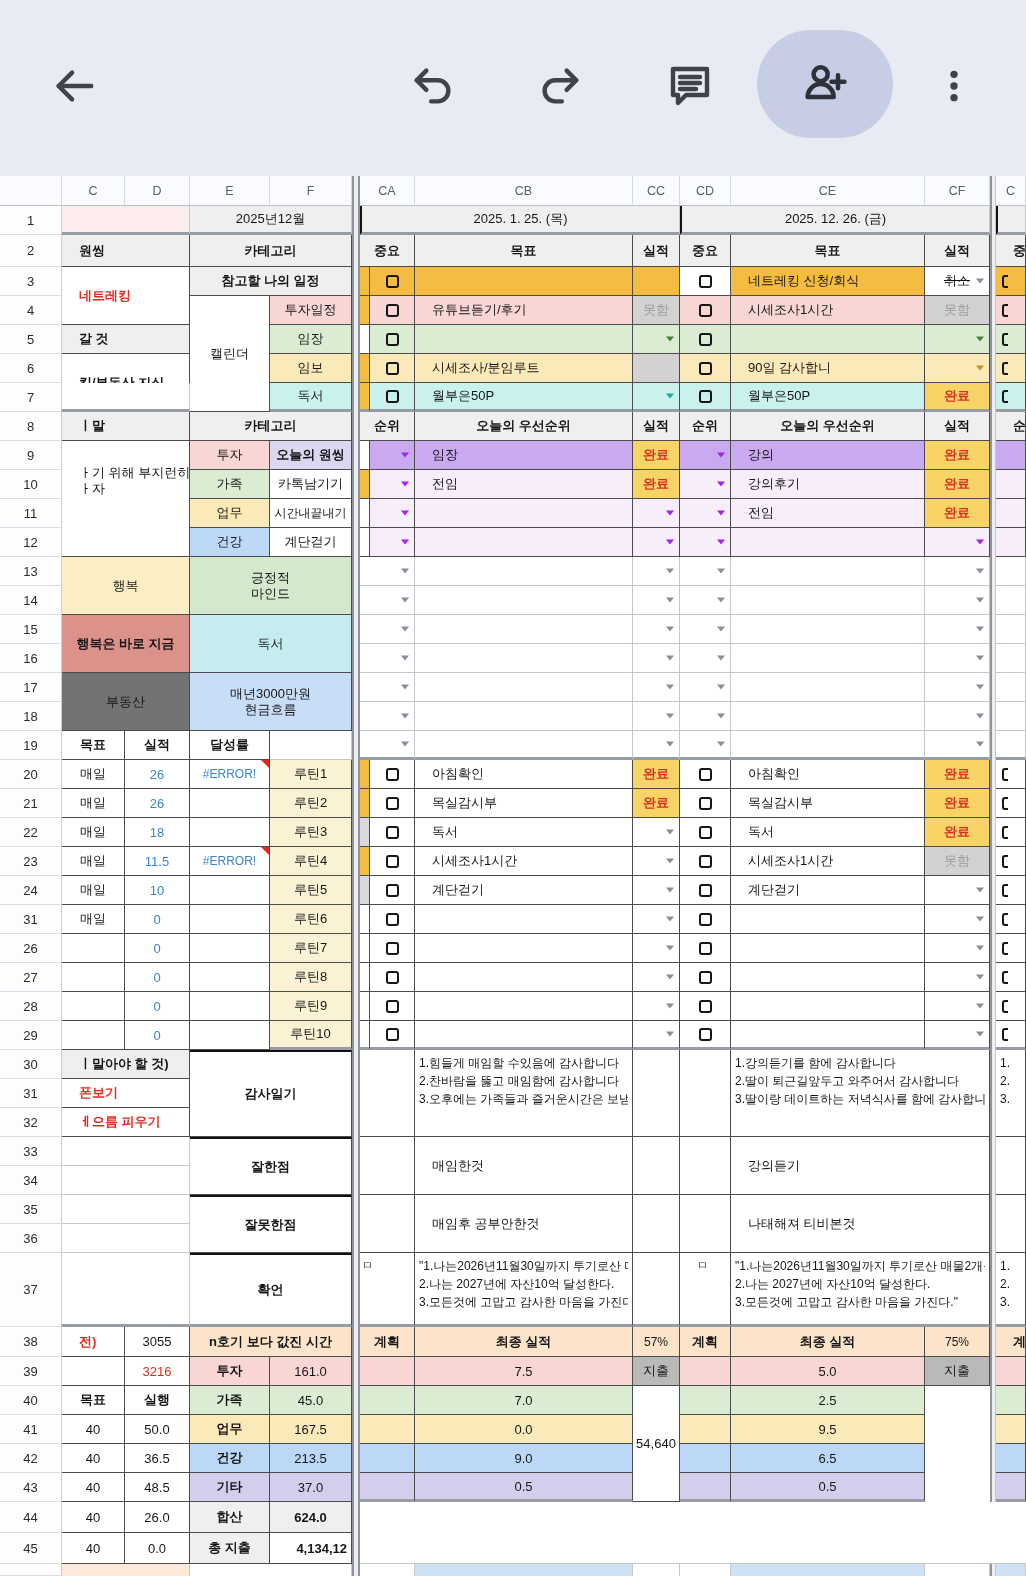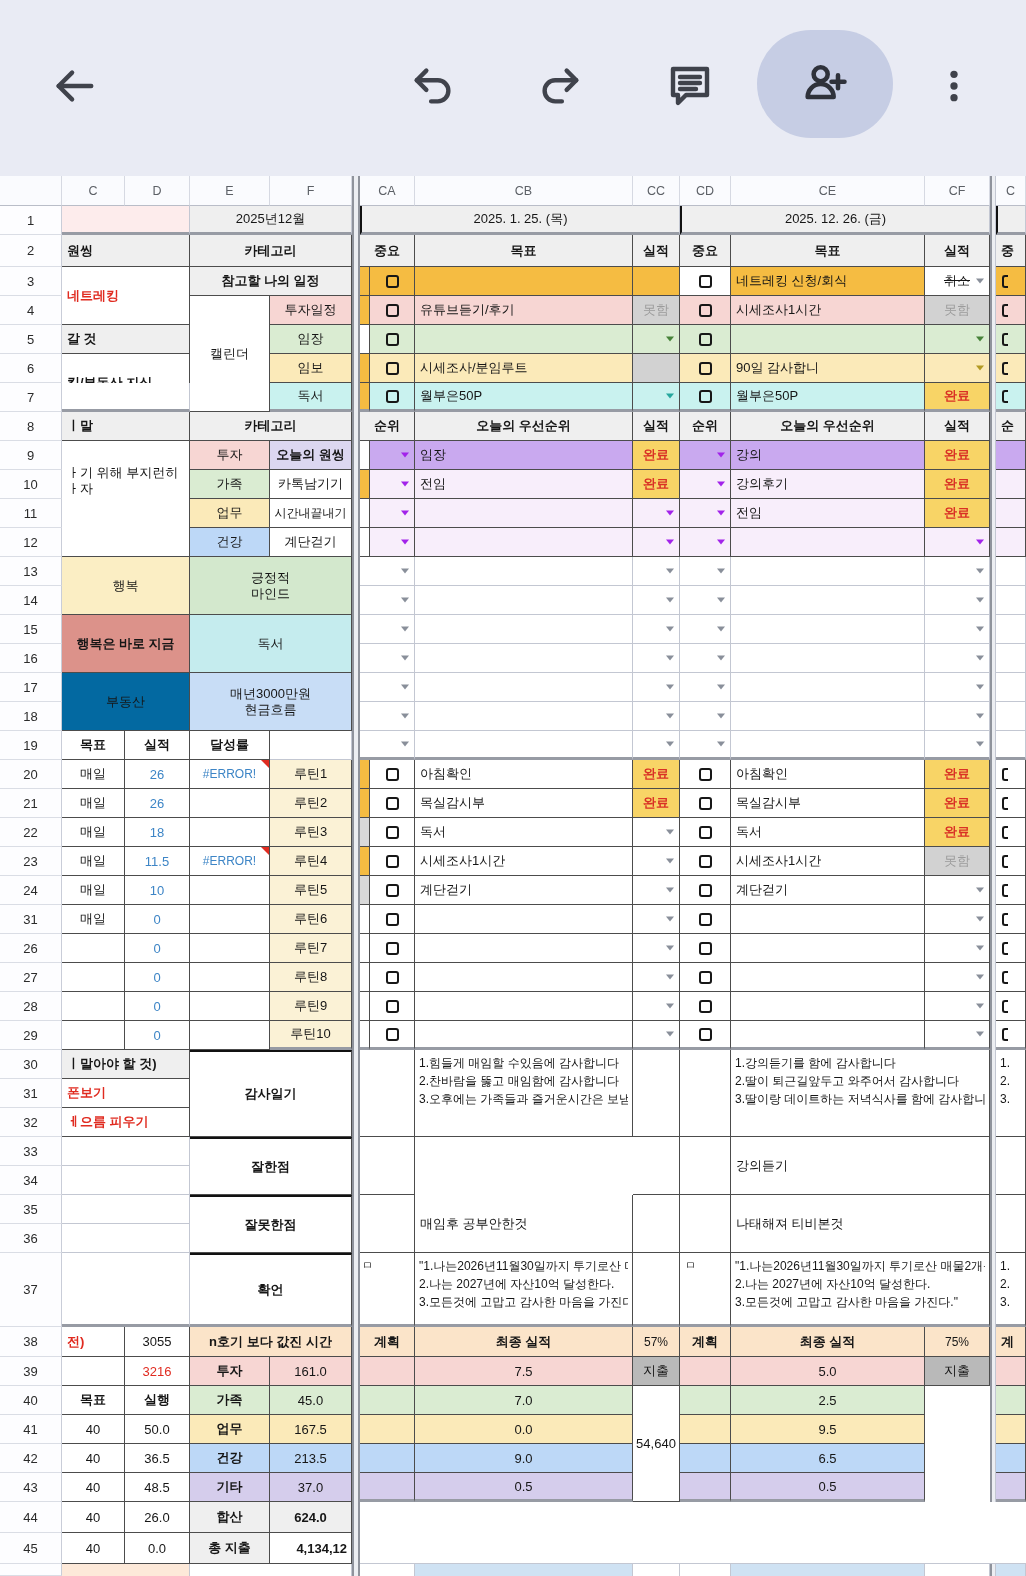--- a/index.html
+++ b/index.html
@@ -18,27 +18,27 @@
   .d{border-right-color:#4c4c4c;border-bottom-color:#4c4c4c}
   .gh{background:#fafbfe;color:#5c6066;font-size:12.5px;border-right:1px solid #d6d9e2;border-bottom:1px solid #b9bdc8}
   .gut{background:#fdfdff;color:#2b2b2b;font-size:13px;border-right:1px solid #c9cdd8;border-bottom:1px solid #dadde5}
   .vd{background:#eceef2;border-left:2px solid #8f939c;border-right:2px solid #8f939c;border-bottom:0}
   .vd2{background:#eceef2;border-left:2px solid #8f939c;border-bottom:0}
   .tk{border-bottom:3px solid #979ba4}
   .hdr{background:#efefef}
   .pk1{background:#fdecec}
   .gold{background:#f5bc42}.pnk{background:#f7d6d3}.grn{background:#daecd2}.yel{background:#fbeab9}.cyn{background:#c9f2ef}
   .pur{background:#c9a9ef}.ppk{background:#f8eefb}.crm{background:#fbf2d6}.pch{background:#fbe4c9}.pch2{background:#fde9d9}
-  .hap{background:#fbeec4}.pos{background:#d3e8cd}.now{background:#dc928a}.rd2{background:#c5ecee}.re{background:#0369a1}.cf2{background:#c8ddf6}
+  .hap{background:#fbeec4}.pos{background:#d3e8cd}.now{background:#dc928a}.rd2{background:#c5ecee}.re{background:#737373}.cf2{background:#c8ddf6}
   .ow{background:#dcd7f0}.bl{background:#bdd8f7}.pu2{background:#d5cdec}.blu2{background:#cfe2f3}
   .dn{background:#f8d466;color:#d93025;font-weight:700}
   .nd{background:#d2d2d2;color:#9b9b9b}
   .spd{background:#b9b9b9}
   .b{font-weight:700}.sm{font-size:12px}.xs{font-size:11px}
-  .L{justify-content:flex-start;padding-left:5px}.R{justify-content:flex-end;padding-right:4px}
+  .L{justify-content:flex-start;padding-left:17px}.R{justify-content:flex-end;padding-right:4px}
   .red{color:#e02b20}.blu{color:#3d85c6}.strike{text-decoration:line-through}
   .ck{width:13px;height:13px;border:2px solid #171717;border-radius:3px;flex:0 0 auto}
   .ckc{width:6px;height:13px;border:2px solid #171717;border-right:0;border-radius:3px 0 0 3px;margin-right:auto;margin-left:6px;flex:0 0 auto}
   .ar{position:absolute;right:5px;top:50%;transform:translateY(-50%);width:0;height:0;border-left:4.5px solid transparent;border-right:4.5px solid transparent;border-top:5.5px solid #898f9a}.apu{border-top-color:#a223ea}.agr{border-top-color:#47823a}.act{border-top-color:#27a79e}.ay{border-top-color:#b29a23}
   .err::after{content:"";position:absolute;top:0;right:0;border-left:8px solid transparent;border-top:8px solid #e02b20}
   .lines{flex-direction:column;align-items:flex-start;justify-content:flex-start;padding:4px 4px}
   .lines div{line-height:1.5;font-size:12px;white-space:nowrap;overflow:hidden;max-width:100%}
   .col2{flex-direction:column;line-height:1.2}
   .top{align-items:flex-start;padding-top:5px}
 </style>
@@ -727,20 +727,21 @@
         <div>2.딸이 퇴근길앞두고 와주어서 감사합니다</div>
         <div>3.딸이랑 데이트하는 저녁식사를 함에 감사합니다</div>
       </div>
     <div class="c d lines" style="grid-area:31/15/34/16">
         <div>1.</div>
         <div>2.</div>
         <div>3.</div>
       </div>
 
     <div class="c d" style="grid-area:34/7/36/9"></div>
+    <div class="c d L" style="grid-area:34/9/36/10">매임한것</div>
     <div class="c d" style="grid-area:34/10/36/11"></div>
     <div class="c d" style="grid-area:34/11/36/12"></div>
     <div class="c d L" style="grid-area:34/12/36/14">강의듣기</div>
     <div class="c d" style="grid-area:34/15/36/16"></div>
 
     <div class="c d" style="grid-area:36/7/38/9"></div>
     <div class="c d L" style="grid-area:36/9/38/10">매임후 공부안한것</div>
     <div class="c d" style="grid-area:36/10/38/11"></div>
     <div class="c d" style="grid-area:36/11/38/12"></div>
     <div class="c d L" style="grid-area:36/12/38/14">나태해져 티비본것</div>

